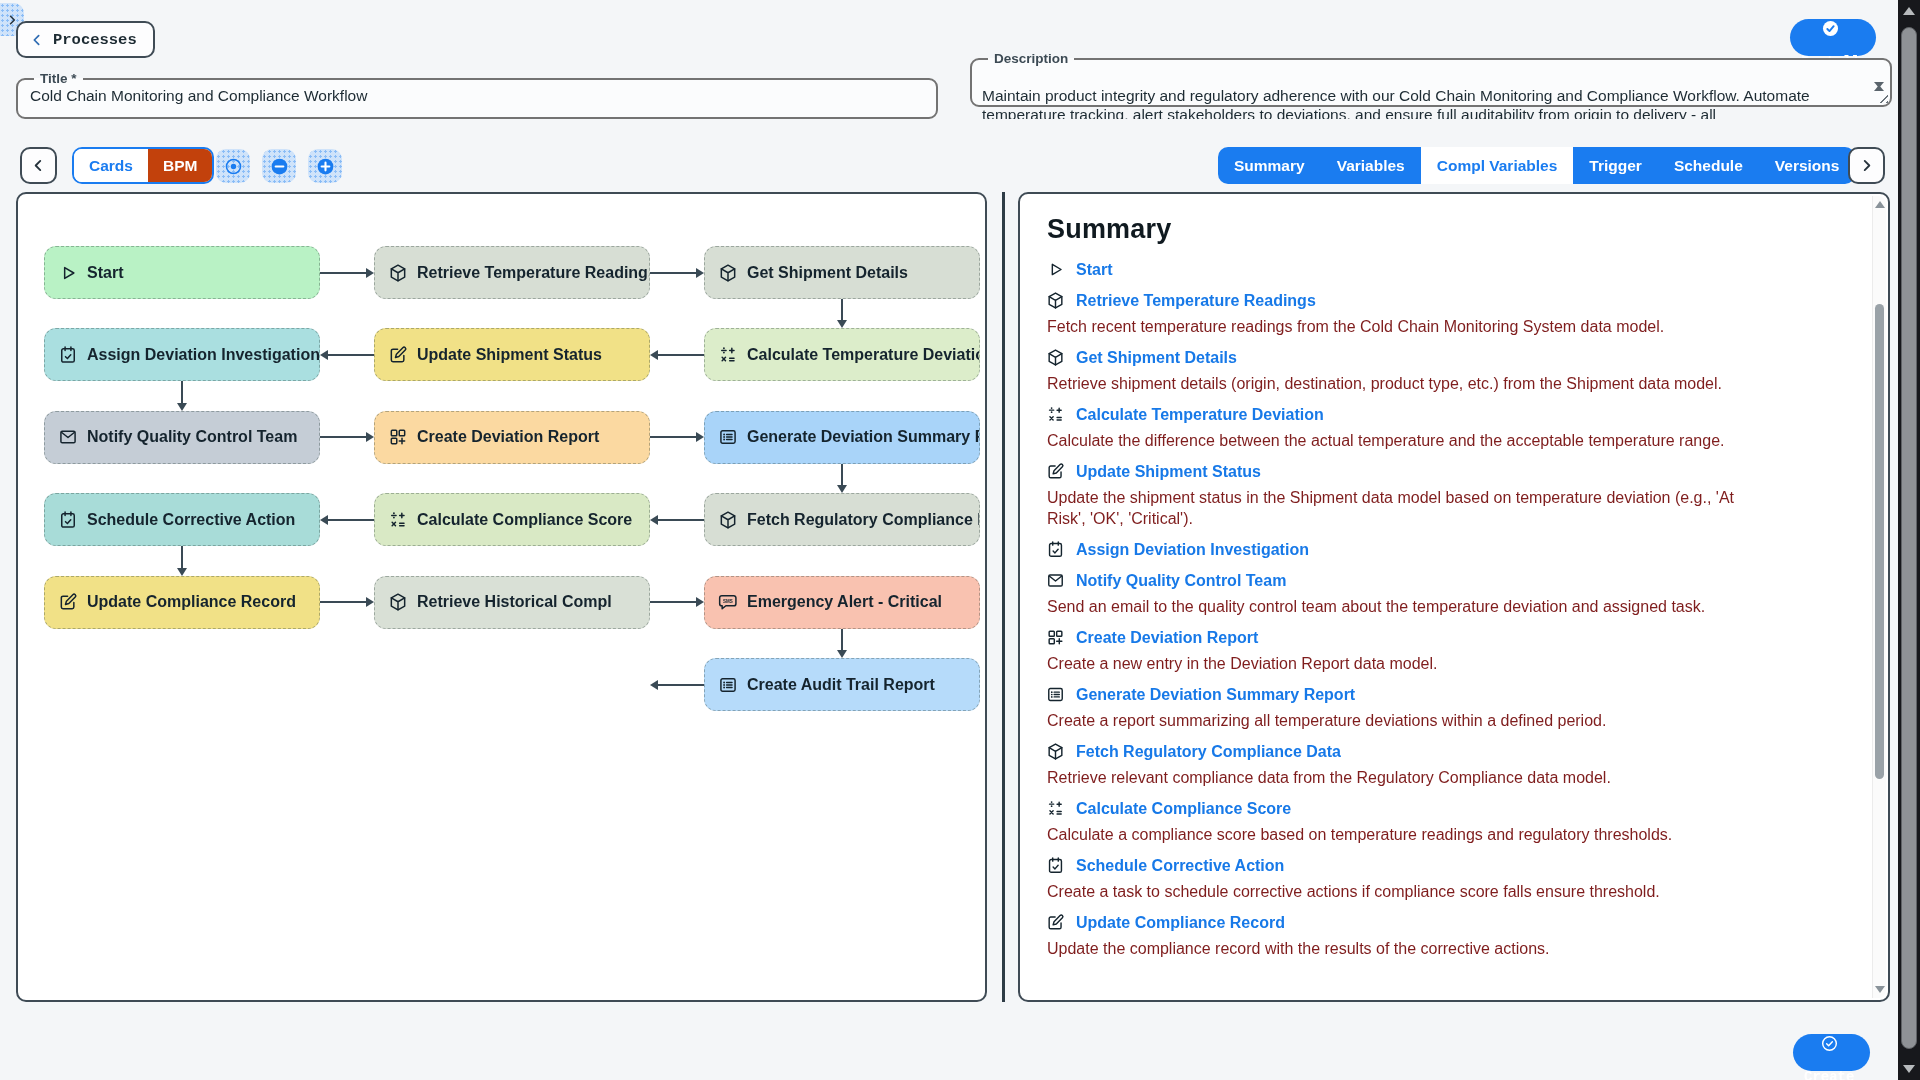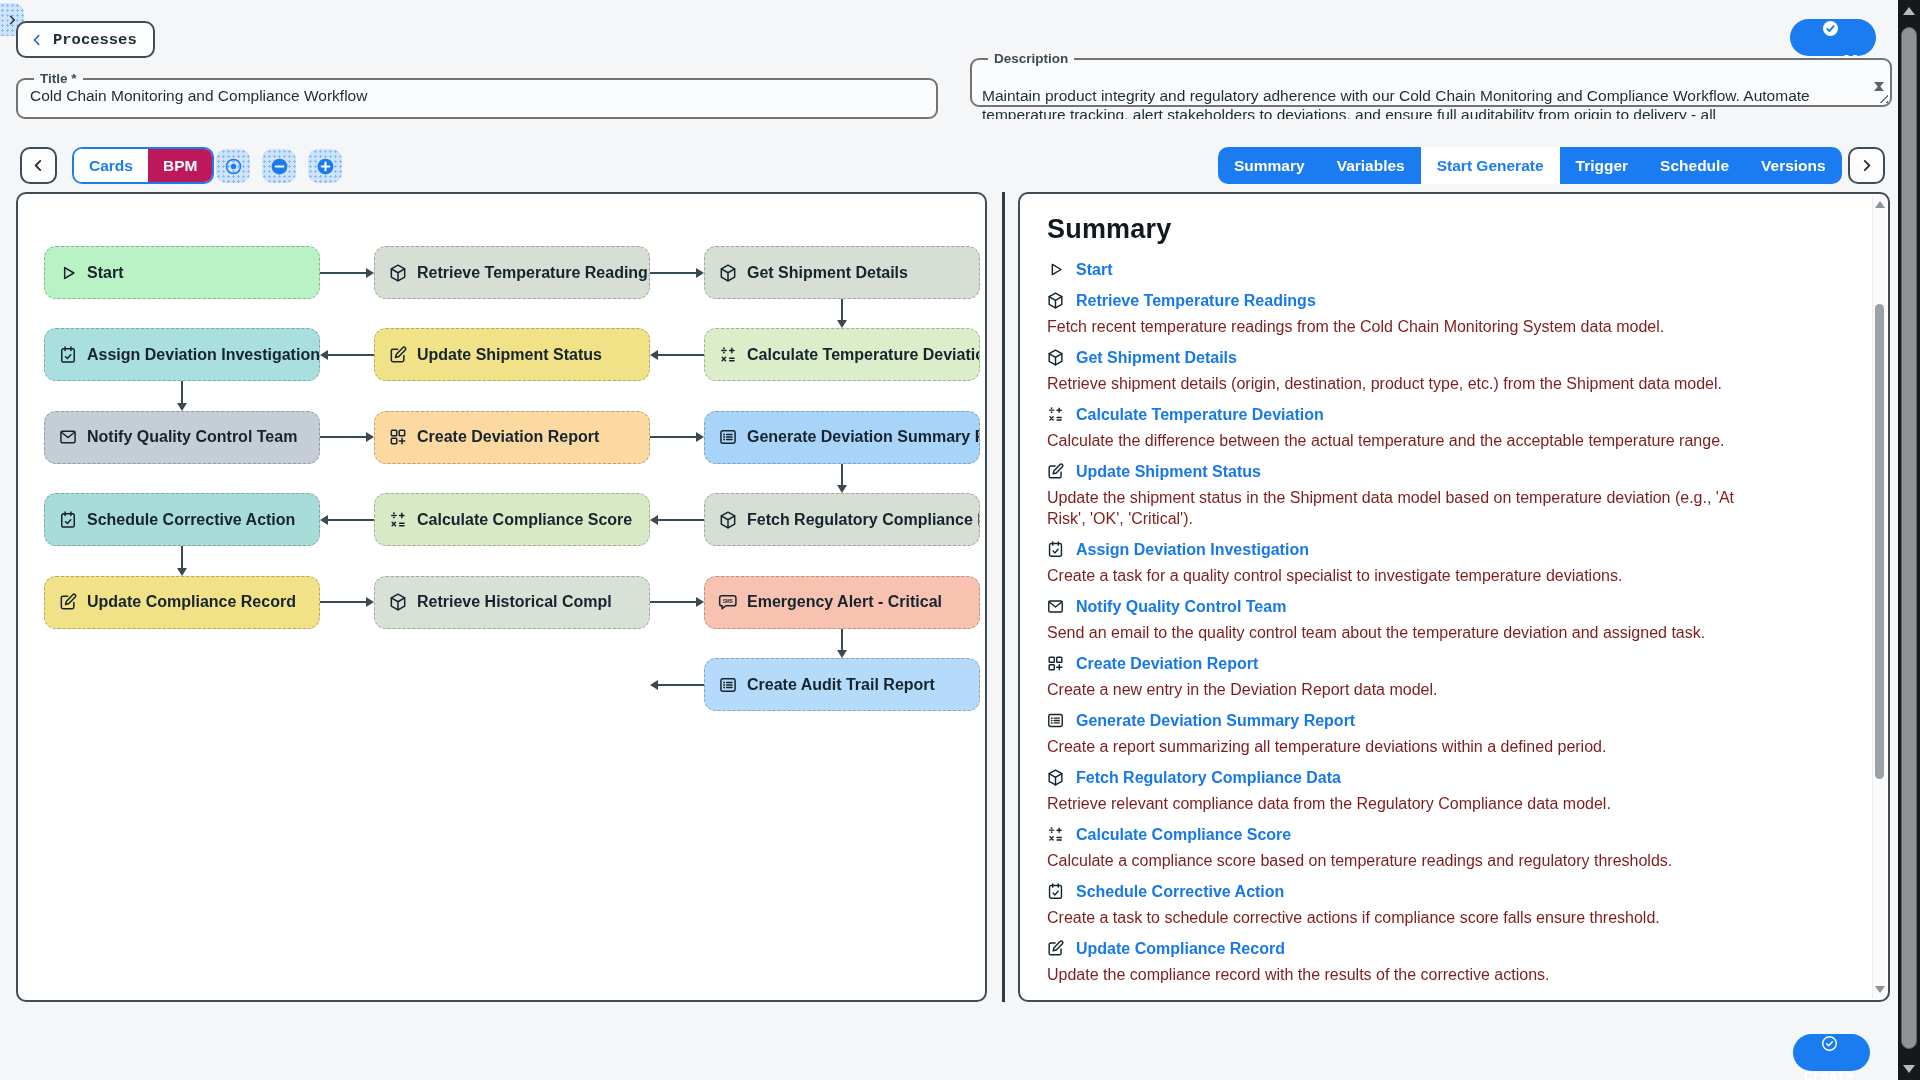--- a/index.html
+++ b/index.html
@@ -72,21 +72,21 @@
   }
   .btn-square .ic { width:17px; height:17px; }
   .btn-back { left:20px; }
   .btn-next { left:1848px; }
   .seg-toggle {
     position:absolute; left:72px; top:147px; height:37px; display:flex;
     border:2px solid #1a7cf0; border-radius:10px; overflow:hidden; background:#fff;
   }
   .seg { display:flex; align-items:center; padding:0 15px; font-size:15.5px; font-weight:bold;
          color:#1a7cf0; background:#fff; cursor:pointer; }
-  .seg.active { background:#be185d; color:#fff; }
+  .seg.active { background:#c2410c; color:#fff; }
   .zoom-btn {
     position:absolute; top:149px; width:34px; height:34px; border:none; border-radius:10px;
     background-color:#cfe3fa;
     background-image:radial-gradient(rgba(26,124,240,.38) 1px, rgba(0,0,0,0) 1.3px);
     background-size:5px 5px;
     color:#1a7cf0; display:flex; align-items:center; justify-content:center;
   }
   .zoom-btn .ic { width:21px; height:21px; }
   .tabs {
     position:absolute; left:1218px; top:147px; height:37px; display:flex; align-items:stretch;
@@ -231,21 +231,21 @@
             <circle cx="12" cy="12" r="9" fill="currentColor" stroke="none"></circle>
             <path d="M7.6 12h8.8M12 7.6v8.8" stroke="#ffffff" stroke-width="2.4"></path>
           </svg>
         </span>
       </button>
     </div>
 
   <div class="tabs" id="tabs">
       <div class="tab">Summary</div>
       <div class="tab">Variables</div>
-      <div class="tab active">Start Generate</div>
+      <div class="tab active">Compl Variables</div>
       <div class="tab">Trigger</div>
       <div class="tab">Schedule</div>
       <div class="tab">Versions</div>
     </div>
 
   <button class="btn-square btn-next">
     <span class="ic">
         <svg viewBox="0 0 24 24" width="100%" height="100%" fill="none" stroke="currentColor" stroke-width="2.6" stroke-linecap="round" stroke-linejoin="round">
           <path d="M9.5 5.5L16 12l-6.5 6.5"></path>
         </svg>
@@ -545,21 +545,20 @@
             <div class="s-title">
               <span class="ic">
                 <svg viewBox="0 0 24 24" width="100%" height="100%" fill="none" stroke="currentColor" stroke-width="1.8" stroke-linecap="round" stroke-linejoin="round">
                   <rect x="4.5" y="4.5" width="15" height="16" rx="2"></rect>
                   <path d="M8.5 2.5v4M15.5 2.5v4"></path>
                   <path d="M9 14l2.3 2.3 4-4.6"></path>
                 </svg>
               </span>
               <span class="s-link">Assign Deviation Investigation</span>
             </div>
-            <p class="s-desc">Create a task for a quality control specialist to investigate temperature deviations.</p>
           </div>
           <div class="s-item">
             <div class="s-title">
               <span class="ic">
                 <svg viewBox="0 0 24 24" width="100%" height="100%" fill="none" stroke="currentColor" stroke-width="1.8" stroke-linecap="round" stroke-linejoin="round">
                   <rect x="3.5" y="5" width="17" height="14" rx="1.6"></rect>
                   <path d="M4.5 6.6l7.5 6 7.5-6"></path>
                 </svg>
               </span>
               <span class="s-link">Notify Quality Control Team</span>

